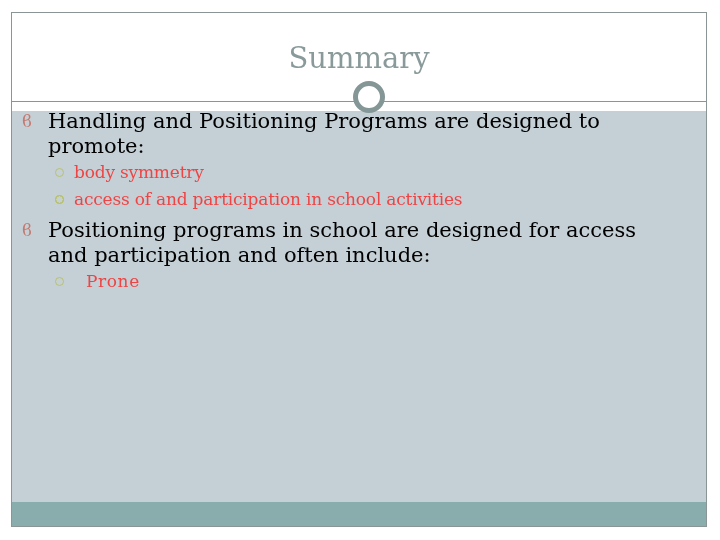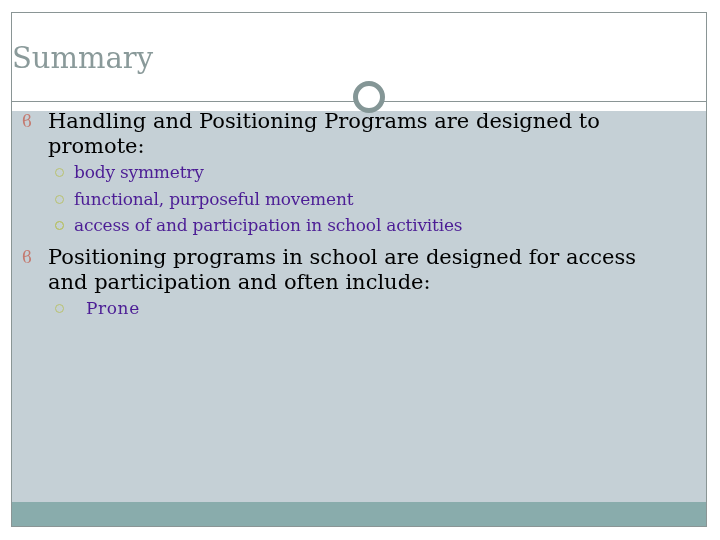--- a/index.html
+++ b/index.html
@@ -1,27 +1,27 @@
 <!DOCTYPE html>
 <html><head>
   <meta charset="utf-8">
   <style>
     html, body { margin:0; padding:0; }
     body { width:720px; height:540px; background:#ffffff; position:relative; overflow:hidden; font-family:"DejaVu Serif", serif; }
     .frame { position:absolute; left:11px; top:12px; width:696px; height:515px; border:1px solid #8a9595; box-sizing:border-box; background:#ffffff; }
     .title-area { position:absolute; left:0; top:0; width:100%; height:88px; }
-    .title { position:absolute; left:0; right:0; top:28px; text-align:left; font-size:29px; color:#8a9a9a; font-family:"DejaVu Serif", serif; letter-spacing:0px; }
+    .title { position:absolute; left:0; right:0; top:28px; text-align:center; font-size:29px; color:#8a9a9a; font-family:"DejaVu Serif", serif; letter-spacing:0px; }
     .rule { position:absolute; left:0; right:0; top:88px; height:1px; background:#8a9595; }
     .body-area { position:absolute; left:0; top:98px; right:0; bottom:24px; background:#c5d0d6; }
     .band { position:absolute; left:0; right:0; bottom:0; height:24px; background:#89acac; }
     .ring { position:absolute; left:341px; top:68px; width:22px; height:22px; border:5px solid #849696; border-radius:50%; background:#ffffff; z-index:3; }
     .content { position:absolute; left:0; top:96px; right:0; z-index:2; }
     .l1 { position:relative; padding-left:36px; font-size:21px; line-height:25px; color:#000; margin:0; }
     .l1 .b1 { position:absolute; left:10px; top:0; color:#c47a70; font-size:17px; }
-    .l2 { position:relative; padding-left:62px; font-size:17px; line-height:26.5px; color:#4c1d95; }
+    .l2 { position:relative; padding-left:62px; font-size:17px; line-height:26.5px; color:#ef4444; }
     .l2 .b2 { position:absolute; left:43px; top:9px; width:7px; height:7px; border:1.2px solid #b9c26e; border-radius:50%; }
     .g1 .l2 { letter-spacing:-0.2px; }
     .g2 .l2 { padding-left:74px; letter-spacing:0.6px; }
     .g2 .l2 .b2 { left:43px; }
     .sp { height:6px; }
   </style>
 </head>
 <body>
 
 <div class="frame">
@@ -36,21 +36,21 @@
   <div class="content">
     <div class="g1">
       <div class="l1">
         <span class="b1">ϐ</span>
         <span>Handling and Positioning Programs are designed to</span>
       </div>
       <div class="l1">
         <span>promote:</span>
       </div>
       <div class="l2"><span class="b2"></span><span>body symmetry</span></div>
-      <div class="l2"><span class="b2"></span><span>functional, purposeful movement</span></div>
+      <div class="l2"><span class="b2"></span></div>
       <div class="l2"><span class="b2"></span></div>
       <div class="l2"><span class="b2"></span><span>access of and participation in school activities</span></div>
     </div>
     <div class="sp"></div>
     <div class="g2">
       <div class="l1">
         <span class="b1">ϐ</span>
         <span>Positioning programs in school are designed for access</span>
       </div>
       <div class="l1">

